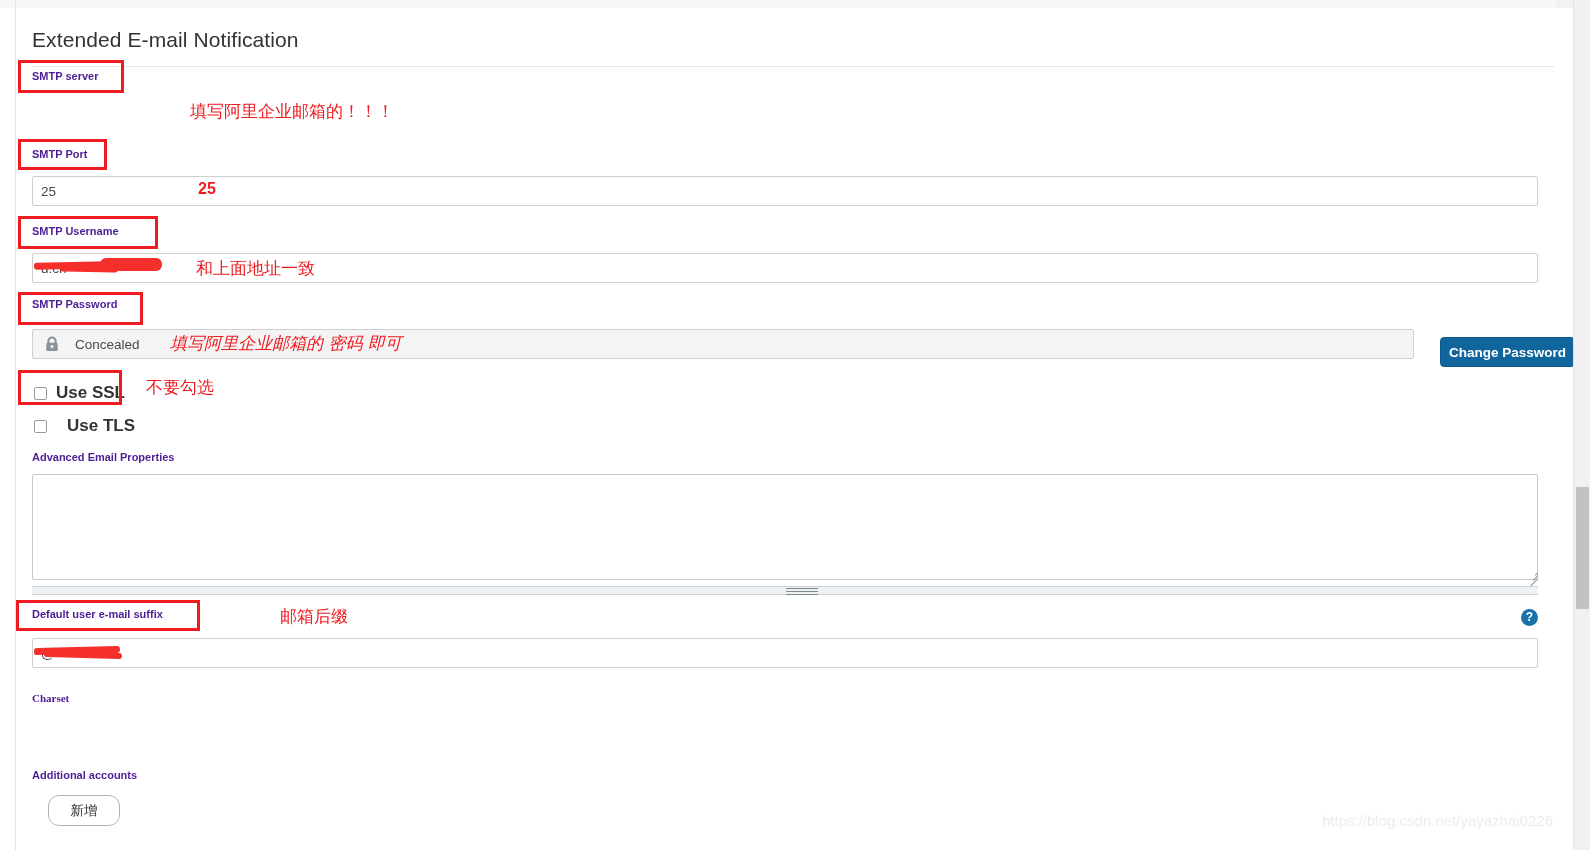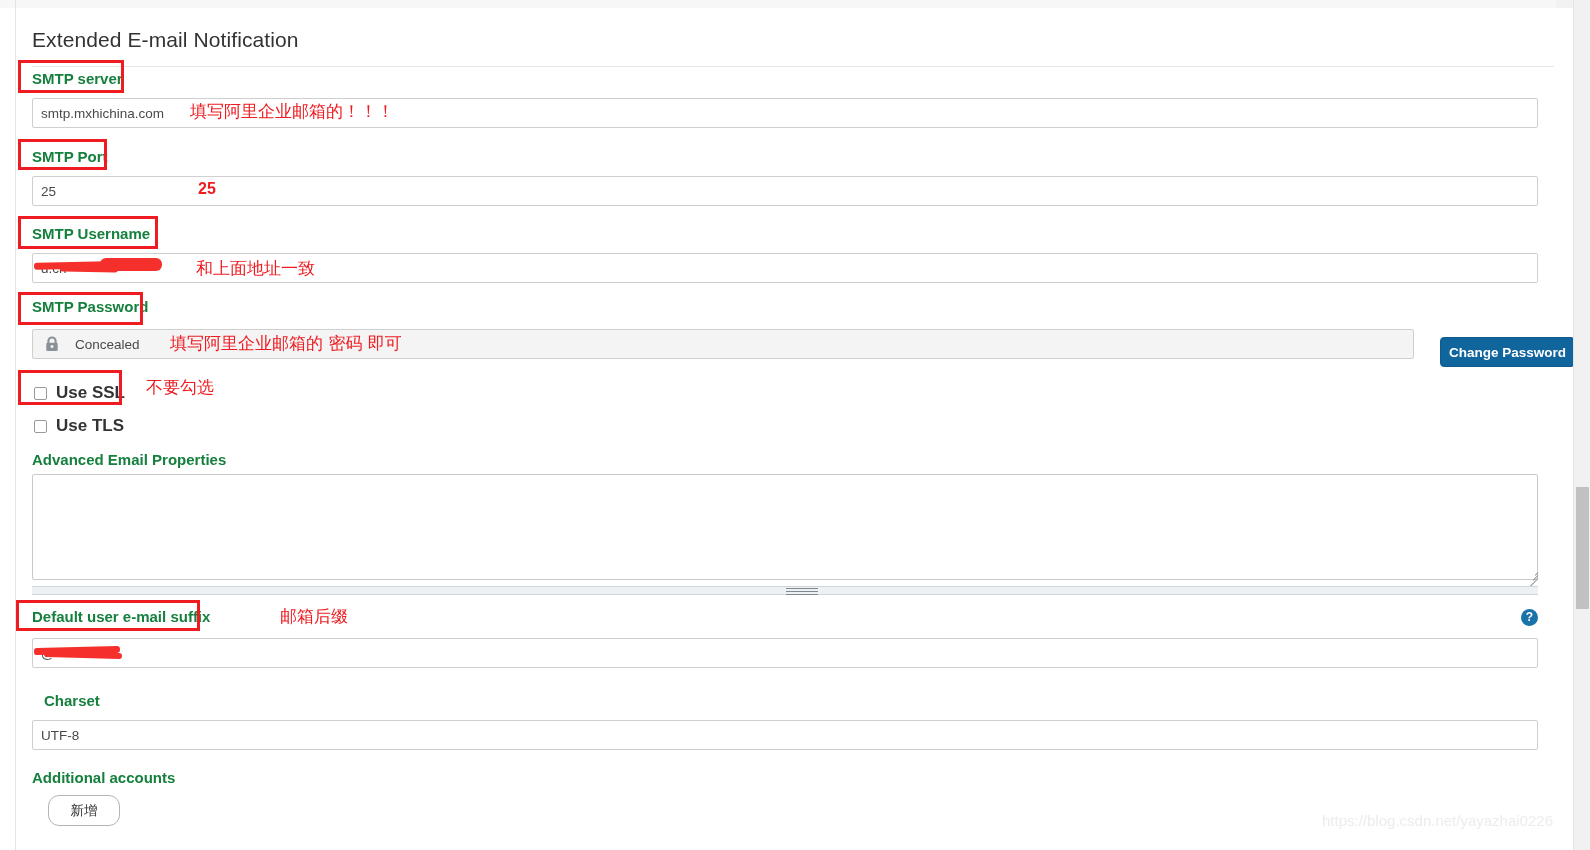--- a/index.html
+++ b/index.html
@@ -75,23 +75,23 @@
     left: 16px;
     top: 58px;
     width: 1522px;
     height: 1px;
     background: #e6e6e6;
   }
 
   
   .field-label {
     position: absolute;
-    font-size: 15px;
+    font-size: 11px;
     font-weight: 600;
-    color: #15803d;
+    color: #4c1d95;
     white-space: nowrap;
   }
 
   
   .text-input {
     position: absolute;
     box-sizing: border-box;
     height: 30px;
     background: #ffffff;
     border: 1px solid #cfcfcf;
@@ -313,21 +313,20 @@
   <div class="top-strip"></div>
   <div class="top-strip-right"></div>
   <div class="left-rule"></div>
 
   <div class="panel">
 
     <div class="page-title">Extended E-mail Notification</div>
     <div class="title-divider"></div>
 
     <div class="field-label" style="left:16px; top:62px;">SMTP server</div>
-    <input class="text-input" style="left: 16px; top: 90px; width: 1506px;" value="smtp.mxhichina.com">
 
     <div class="field-label" style="left:16px; top:140px;">SMTP Port</div>
     <input class="text-input" style="left: 16px; top: 168px; width: 1506px;" value="25">
 
     <div class="field-label" style="left:16px; top:217px;">SMTP Username</div>
     <input class="text-input" style="left: 16px; top: 245px; width: 1506px;" value="d.cn">
 
     <div class="field-label" style="left:16px; top:290px;">SMTP Password</div>
     <div class="pwd-box" style="left:16px; top:321px; width:1382px;">
       <span class="lock-icon">
@@ -339,21 +338,21 @@
       </span>
       <span class="concealed-text">Concealed</span>
     </div>
     <button class="btn-primary" style="left:1424px; top:329px;">Change Password</button>
 
     <div class="cb-row" style="left:18px; top:375px;">
       <span class="cb-box"></span>
       <span class="cb-label">Use SSL</span>
     </div>
 
-    <div class="cb-row" style="left:18px; top:408px;">
+    <div class="cb-row" style="left:18px; top:408px;gap:11px;">
       <span class="cb-box"></span>
       <span class="cb-label">Use TLS</span>
     </div>
 
     <div class="field-label" style="left:16px; top:443px;">Advanced Email Properties</div>
     <textarea class="textarea" style="left: 16px; top: 466px; width: 1506px; height: 106px;"></textarea>
     <span class="resize-grip" style="left:1510px; top:560px;">
       <i style="top:10px; width:11px;"></i>
       <i style="top:7px; width:7px;"></i>
       <i style="top:4px; width:4px;"></i>
@@ -364,43 +363,42 @@
         <i style="top:0px;"></i>
         <i style="top:3px;"></i>
         <i style="top:6px;"></i>
       </span>
     </div>
 
     <div class="field-label" style="left:16px; top:600px;">Default user e-mail suffix</div>
     <div class="help-icon" style="left:1505px; top:601px;">?</div>
     <input class="text-input" style="left: 16px; top: 630px; width: 1506px;" value="@">
 
-    <div class="field-label" style="left:28px; top:684px;">Charset</div>
-    <input class="text-input" style="left: 16px; top: 712px; width: 1506px;" value="UTF-8">
+    <div class="field-label" style="left:16px; top:684px;font-family:Liberation Serif, serif;">Charset</div>
 
     <div class="field-label" style="left:16px; top:761px;">Additional accounts</div>
     <button class="btn-secondary" style="left:32px; top:787px; width:72px; height:31px;">新增</button>
 
   </div>
 
   <div class="anno-box" style="left:18px; top:60px; width:106px; height:33px;"></div>
   <div class="anno-text" style="left:190px; top:100px;">填写阿里企业邮箱的！！！</div>
 
   <div class="anno-box" style="left:18px; top:139px; width:89px; height:31px;"></div>
   <div class="anno-text num" style="left:198px; top:180px;">25</div>
 
   <div class="anno-box" style="left:18px; top:216px; width:140px; height:33px;"></div>
   <div class="anno-text" style="left:196px; top:257px;">和上面地址一致</div>
 
   <div class="redact thin" style="left:34px; top:262px; width:76px; height:7px; transform:rotate(-1.2deg);"></div>
   <div class="redact" style="left:100px; top:258px; width:62px; height:13px;"></div>
   <div class="redact thin" style="left:60px; top:266px; width:58px; height:6px; transform:rotate(1deg);"></div>
 
   <div class="anno-box" style="left:18px; top:292px; width:125px; height:33px;"></div>
-  <div class="anno-text" style="left:170px; top:332px;">填写阿里企业邮箱的 密码 即可</div>
+  <div class="anno-text" style="left:170px; top:332px;font-style:italic;">填写阿里企业邮箱的 密码 即可</div>
 
   <div class="anno-box" style="left:18px; top:370px; width:104px; height:35px;"></div>
   <div class="anno-text" style="left:146px; top:376px;">不要勾选</div>
 
   <div class="anno-box" style="left:16px; top:600px; width:184px; height:31px;"></div>
   <div class="anno-text" style="left:236px; top:605px;margin-left:44px;">邮箱后缀</div>
 
   <div class="redact thin" style="left:34px; top:647px; width:86px; height:7px; transform:rotate(-1.6deg);"></div>
   <div class="redact thin" style="left:44px; top:652px; width:78px; height:6px; transform:rotate(1.4deg);"></div>
 

